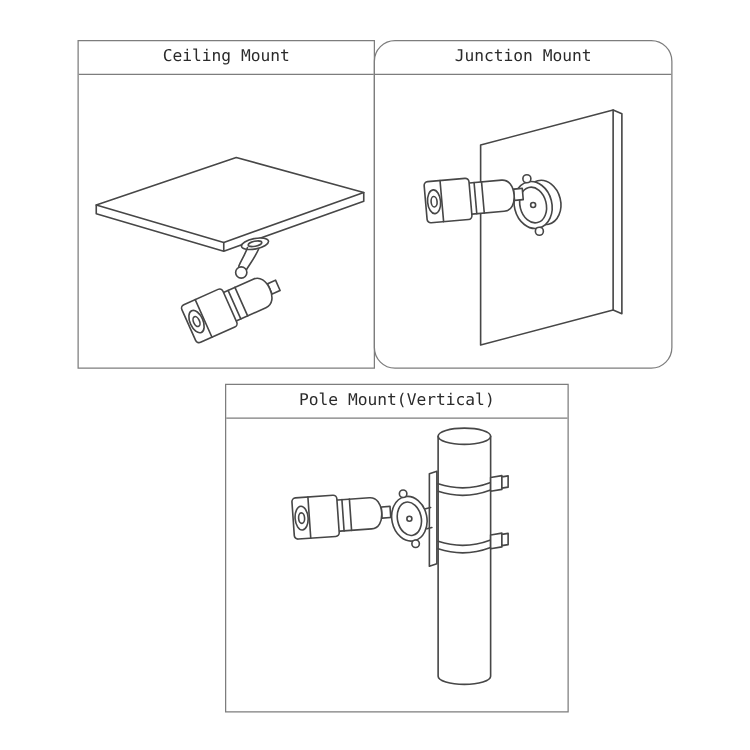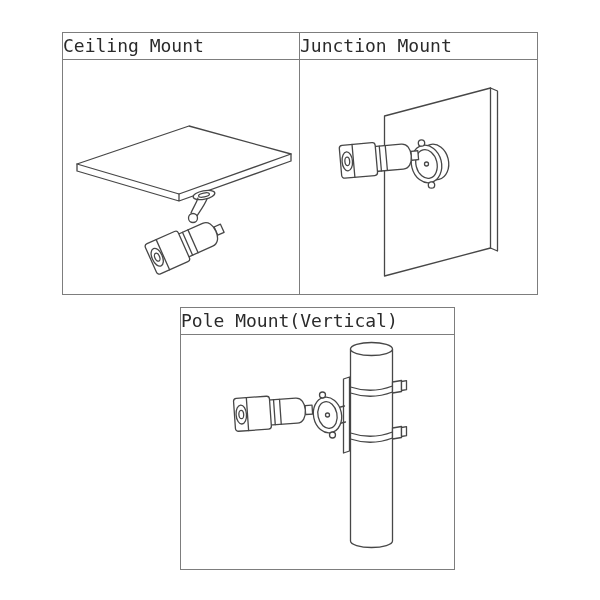--- a/index.html
+++ b/index.html
@@ -15,26 +15,27 @@
     font-family: "DejaVu Sans Mono", "Liberation Mono", monospace;
     overflow: hidden;
   }
   .panel {
     position: absolute;
     box-sizing: border-box;
     border: 1px solid var(--border, #7d7d7d);
     background: #ffffff;
   }
   #panel-ceiling  { left: 62px;  top: 32px;  width: 238px; height: 263px; }
-  #panel-junction { left: 299px; top: 32px;  width: 239px; height: 263px; }
+  #panel-junction { left: 299px; top: 32px;  width: 239px; height: 263px; border-radius: 17px; }
   #panel-pole     { left: 180px; top: 307px; width: 275px; height: 263px; }
   .panel-title {
     height: 26px;
     line-height: 26px;
-    font-size: 18px;
+    text-align: center;
+    font-size: 13px;
     color: var(--text, #2b2b2b);
     border-bottom: 1px solid var(--border, #7d7d7d);
     user-select: none;
     white-space: nowrap;
   }
   .panel-art {
     display: block;
     width: 100%;
     height: calc(100% - 27px);
   }

